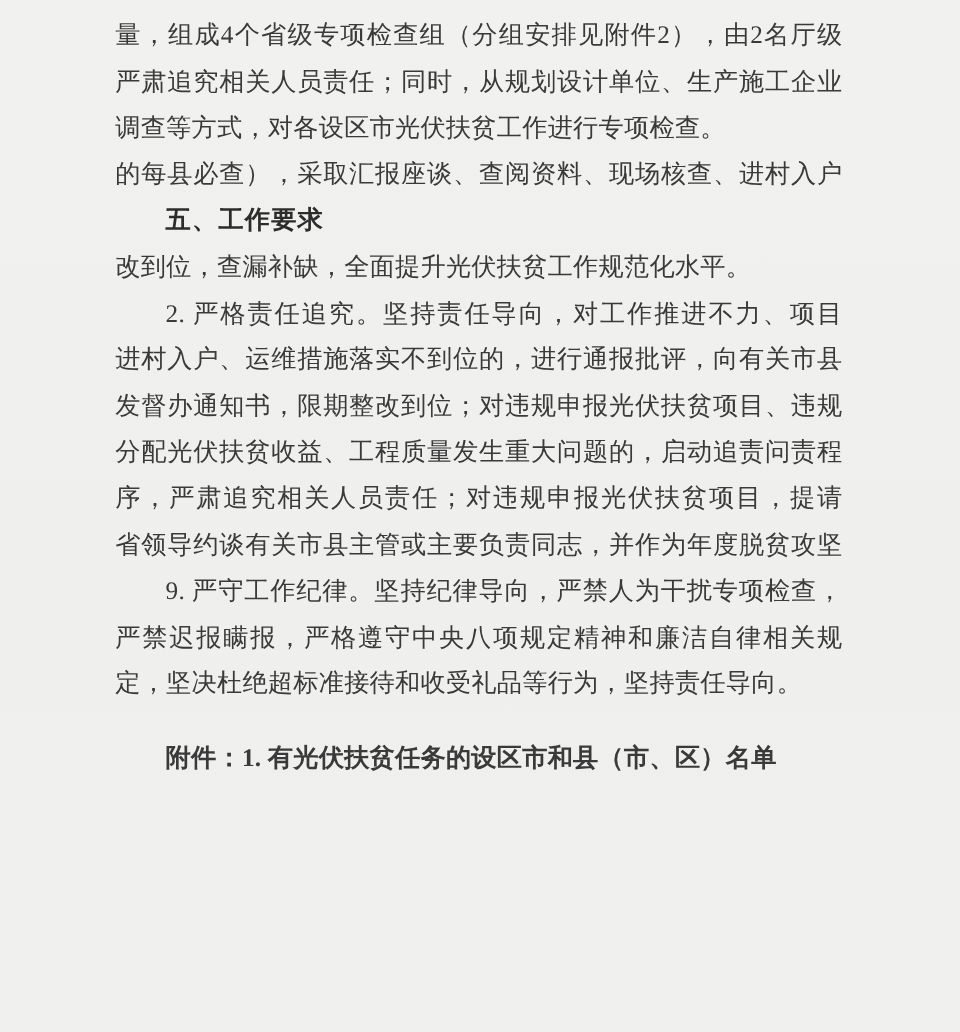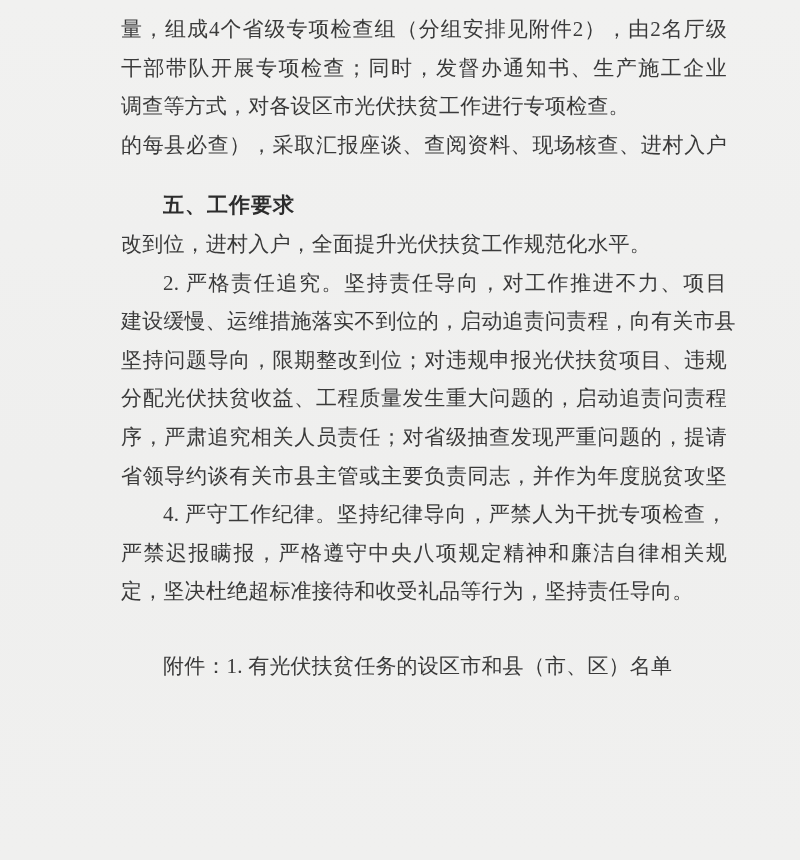--- a/index.html
+++ b/index.html
@@ -14,21 +14,21 @@
   }
   .page {
     position: relative;
     width: 800px;
     height: 860px;
     background: linear-gradient(180deg, #f1f1f0 0%, #efefee 55%, #f0f0ef 100%);
     overflow: hidden;
   }
   .content {
     position: absolute;
-    left: 121px;
+    left: 96px;
     top: 10px;
     width: 606px;
     color: #3a3a3a;
   }
   .ln {
     font-size: 21px;
     line-height: 38.6px;
     height: 38.6px;
     white-space: nowrap;
     letter-spacing: 0.2px;
@@ -40,52 +40,52 @@
   }
   
   .indent {
     text-indent: 2em;
   }
   
   .bold {
     font-weight: 700;
     color: #2c2c2c;
     letter-spacing: 1px;
-    margin-top: 22px;
   }
   
   .att-gap {
-    margin-top: 36px;
+    margin-top: 23px;
+    font-weight: bold;
   }
   .att2 {
     text-indent: 5.1em;
   }
 </style>
 </head>
 <body>
 
 <div class="page">
   <div class="content">
 
     <div class="ln just">量，组成4个省级专项检查组（分组安排见附件2），由2名厅级</div>
-    <div class="ln just">干部带队开展专项检查；同时，发督办通知书、生产施工企业</div>
+    <div class="ln just">严肃追究相关人员责任；同时，从规划设计单位、生产施工企业</div>
     <div class="ln">调查等方式，对各设区市光伏扶贫工作进行专项检查。</div>
     <div class="ln just">的每县必查），采取汇报座谈、查阅资料、现场核查、进村入户</div>
 
     <div class="ln bold indent">五、工作要求</div>
 
-    <div class="ln">改到位，进村入户，全面提升光伏扶贫工作规范化水平。</div>
+    <div class="ln">改到位，查漏补缺，全面提升光伏扶贫工作规范化水平。</div>
 
     <div class="ln just indent">2. 严格责任追究。坚持责任导向，对工作推进不力、项目</div>
-    <div class="ln just">建设缓慢、运维措施落实不到位的，启动追责问责程，向有关市县</div>
-    <div class="ln just">坚持问题导向，限期整改到位；对违规申报光伏扶贫项目、违规</div>
+    <div class="ln just">进村入户、运维措施落实不到位的，进行通报批评，向有关市县</div>
+    <div class="ln just">发督办通知书，限期整改到位；对违规申报光伏扶贫项目、违规</div>
     <div class="ln just">分配光伏扶贫收益、工程质量发生重大问题的，启动追责问责程</div>
-    <div class="ln just">序，严肃追究相关人员责任；对省级抽查发现严重问题的，提请</div>
+    <div class="ln just">序，严肃追究相关人员责任；对违规申报光伏扶贫项目，提请</div>
     <div class="ln just">省领导约谈有关市县主管或主要负责同志，并作为年度脱贫攻坚</div>
 
-    <div class="ln just indent">4. 严守工作纪律。坚持纪律导向，严禁人为干扰专项检查，</div>
+    <div class="ln just indent">9. 严守工作纪律。坚持纪律导向，严禁人为干扰专项检查，</div>
     <div class="ln just">严禁迟报瞒报，严格遵守中央八项规定精神和廉洁自律相关规</div>
     <div class="ln">定，坚决杜绝超标准接待和收受礼品等行为，坚持责任导向。</div>
 
     <div class="ln indent att-gap">附件：1. 有光伏扶贫任务的设区市和县（市、区）名单</div>
 
   </div>
 </div>
 
 </body></html>

